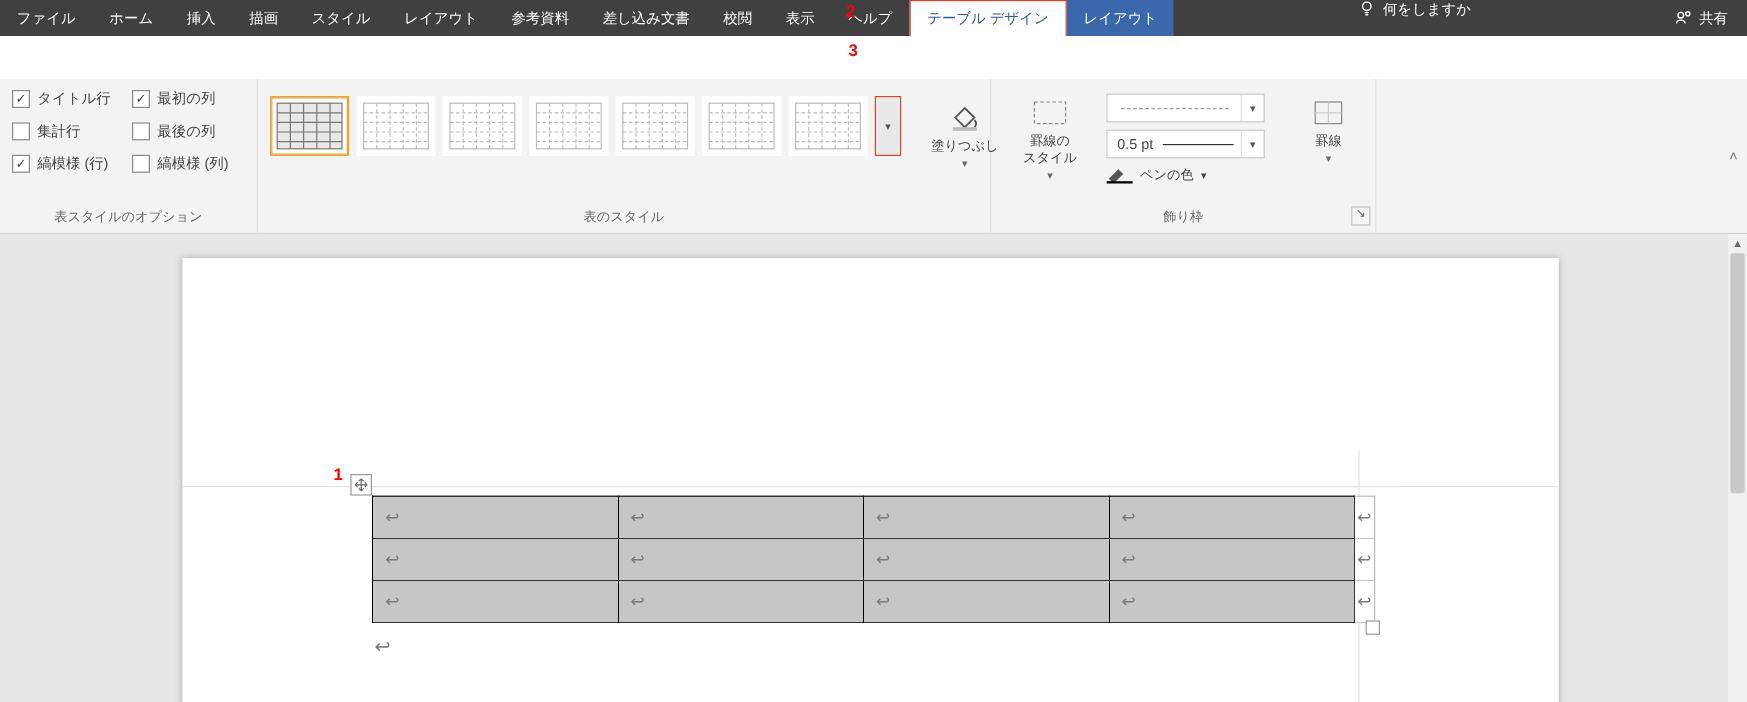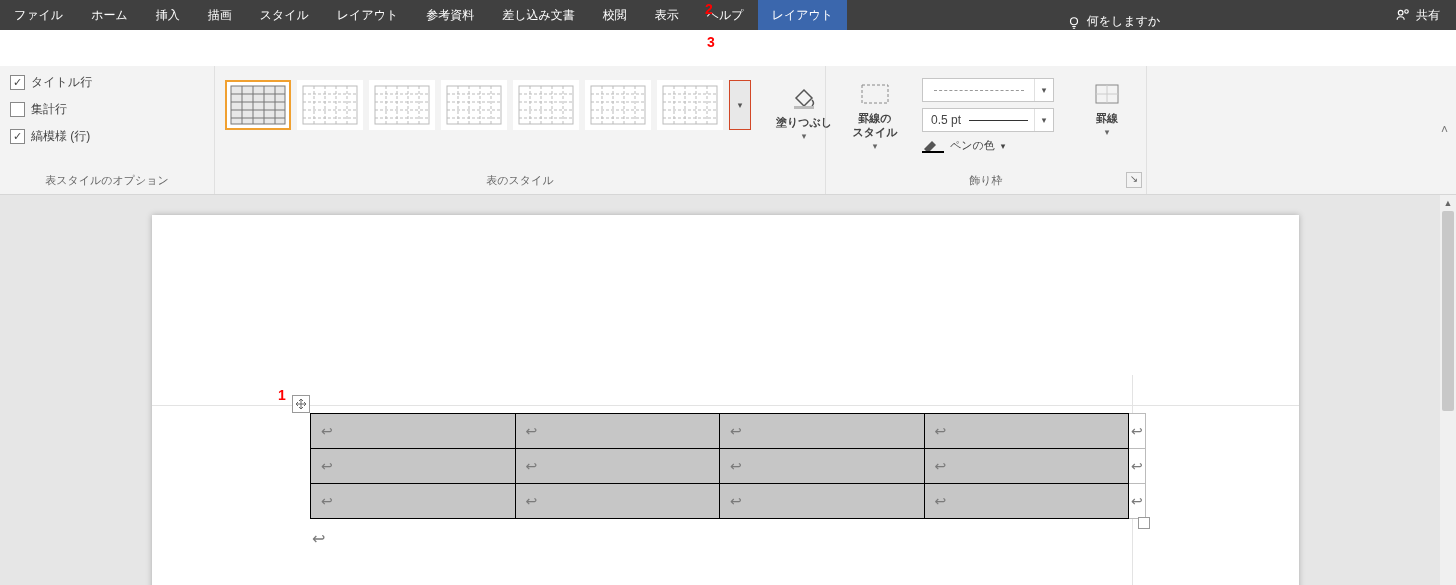--- a/index.html
+++ b/index.html
@@ -4,21 +4,21 @@
 <style>
   html, body { margin:0; padding:0; font-family:"Yu Gothic UI","Meiryo",sans-serif; font-size:12px; color:#444; background:#fff; }
   body { width:1456px; height:585px; overflow:hidden; }
 
   
   .menubar { height:30px; background:#404040; display:flex; align-items:stretch; color:#fff; font-size:12px; user-select:none; }
   .menu-item { display:flex; align-items:center; padding:0 14px; cursor:pointer; white-space:nowrap; }
   .menu-item.context-active { background:#fff; color:#2b579a; border:1px solid #d24726; border-bottom:none; box-sizing:border-box; height:30px; position:relative; }
   .menu-item.context-layout { background:#3b67ad; color:#fff; }
   .menu-spacer { flex:1; }
-  .menu-search { display:flex; align-items:flex-end; padding:0 16px; cursor:text; }
+  .menu-search { display:flex; align-items:flex-start; padding:0 16px; cursor:text; }
   .menu-share { display:flex; align-items:center; padding:0 16px; cursor:pointer;justify-content:center; }
   .menu-icon { display:inline-flex; margin-right:6px; }
 
   
   .annot { position:absolute; color:#ff0000; font-weight:bold; font-size:14px; z-index:50; pointer-events:none; }
 
   
   .ribbon { height:128px; background:#f3f3f3; border-bottom:1px solid #d6d6d6; display:flex; align-items:stretch; position:relative;margin-top:36px; }
   .ribbon-group { border-right:1px solid #e0e0e0; display:flex; flex-direction:column; }
   .ribbon-group-body { flex:1; display:flex; align-items:flex-start; padding:8px 10px 0 10px; }
@@ -34,21 +34,21 @@
   .gallery { display:flex; align-items:flex-start; }
   .style-thumb { width:64px; height:48px; margin-right:6px; border:1px solid transparent; background:#fff; display:flex; align-items:center; justify-content:center; cursor:pointer; position:relative; }
   .style-thumb.selected { border:1px solid #f0a030; box-shadow:0 0 0 1px #f0a030 inset; }
   .style-thumb svg { display:block; }
   .gallery-more { width:20px; height:48px; border:1px solid #cfcfcf; background:#e8e8e8; display:flex; align-items:center; justify-content:center; cursor:pointer; margin-left:0px;}
   .gallery-more.red { border:1px solid #d24726; }
 
   
   .bigbtn { display:flex; flex-direction:column; align-items:center; justify-content:flex-start; padding:4px 10px 0 10px; cursor:pointer; min-width:58px; }
   .bigbtn-icon { height:28px; display:flex; align-items:center; justify-content:center; margin-bottom:4px; }
-  .bigbtn-label { font-size:11px; text-align:center; line-height:1.25; color:#444; white-space:nowrap;font-weight:bold; }
+  .bigbtn-label { font-size:11px; text-align:center; line-height:1.25; color:#444; white-space:nowrap; }
   .dd-caret { font-size:9px; color:#666; display:block; text-align:center; margin-top:1px; }
 
   
   .borders-col { display:flex; flex-direction:column; gap:6px; padding-top:2px; margin-left:8px; }
   .combo { width:130px; height:22px; border:1px solid #c6c6c6; background:#fff; display:flex; align-items:center; cursor:pointer; position:relative; }
   .combo .combo-body { flex:1; height:100%; display:flex; align-items:center; justify-content:center; }
   .combo .combo-caret { width:18px; height:100%; display:flex; align-items:center; justify-content:center; border-left:1px solid #e0e0e0; font-size:9px; color:#555; }
   .dashline { width:90px; height:0; border-top:1px dashed #999; }
   .pen-color-row { display:flex; align-items:center; gap:6px; cursor:pointer; font-size:11px; color:#444; }
   .pen-swatch-wrap { width:22px; height:14px; display:flex; align-items:flex-end; }
@@ -87,20 +87,21 @@
   <div class="menu-item">ホーム</div>
   <div class="menu-item">挿入</div>
   <div class="menu-item">描画</div>
   <div class="menu-item">スタイル</div>
   <div class="menu-item">レイアウト</div>
   <div class="menu-item">参考資料</div>
   <div class="menu-item">差し込み文書</div>
   <div class="menu-item">校閲</div>
   <div class="menu-item">表示</div>
   <div class="menu-item">ヘルプ</div>
+  <div class="menu-item context-active">テーブル デザイン</div>
   <div class="menu-item context-layout">レイアウト</div>
   <div class="menu-spacer"></div>
   <div class="menu-search">
     <span class="menu-icon">
       <svg width="14" height="14" viewBox="0 0 24 24" fill="none" stroke="#fff" stroke-width="2">
           <circle cx="12" cy="9" r="6"></circle>
           <path d="M9 18h6M10 21h4"></path>
         </svg>
     </span>
     <span>何をしますか</span>
@@ -131,20 +132,34 @@
         </div>
         <div class="chk">
           <div class="chk-box"></div>
           <span>集計行</span>
         </div>
         <div class="chk">
           <div class="chk-box checked"></div>
           <span>縞模様 (行)</span>
         </div>
       </div>
+      <div class="opt-col">
+        <div class="chk">
+          <div class="chk-box checked"></div>
+          <span>最初の列</span>
+        </div>
+        <div class="chk">
+          <div class="chk-box"></div>
+          <span>最後の列</span>
+        </div>
+        <div class="chk">
+          <div class="chk-box"></div>
+          <span>縞模様 (列)</span>
+        </div>
+      </div>
     </div>
     <div class="ribbon-group-label">表スタイルのオプション</div>
   </div>
 
   <div class="ribbon-group" style="width:610px; position:relative;">
     <div class="ribbon-group-body" style="padding-top:14px;">
       <div class="gallery">
 
         <div class="style-thumb selected">
           <svg width="56" height="40">

